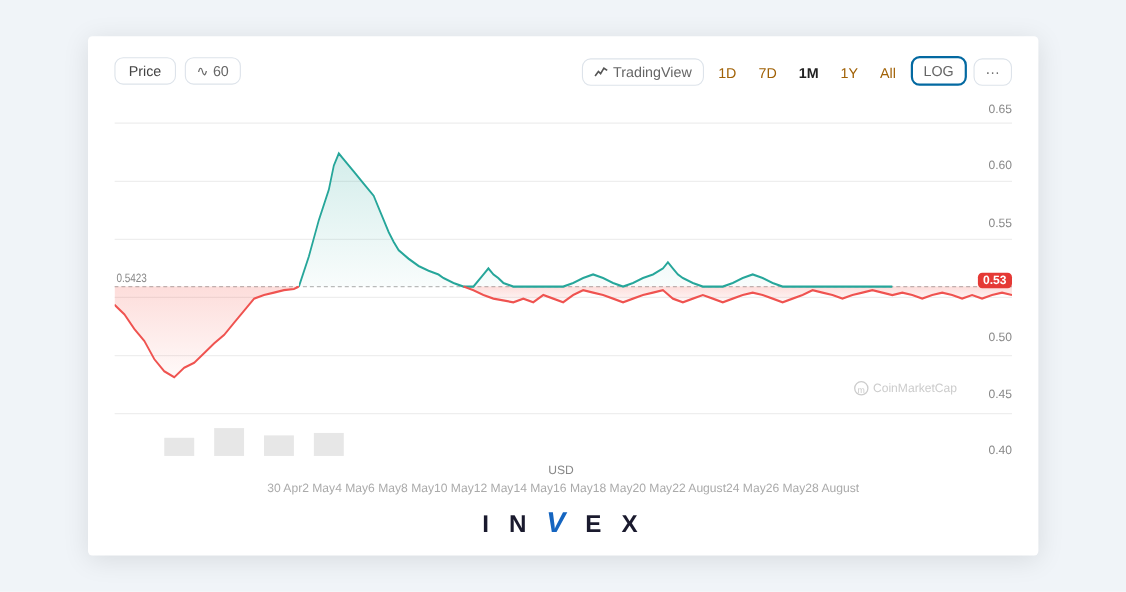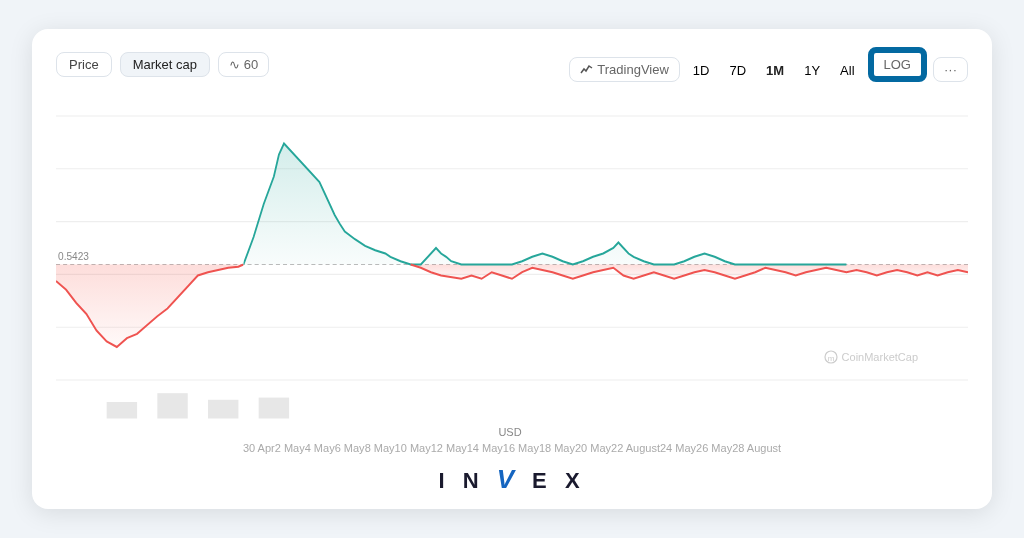--- a/index.html
+++ b/index.html
@@ -6,23 +6,23 @@
     body {
       background: #f0f4f8;
       display: flex;
       align-items: center;
       justify-content: center;
       min-height: 100vh;
       font-family: -apple-system, BlinkMacSystemFont, 'Segoe UI', sans-serif;
     }
     .card {
       background: #fff;
-      border-radius: 16px;
+      border-radius: 4px;
       box-shadow: 0 4px 24px rgba(0,0,0,0.10);
-      width: 960px;
+      width: 864px;
       padding: 18px 24px 14px 24px;
       position: relative;
     }
     .toolbar {
       display: flex;
       align-items: center;
       gap: 8px;
       margin-bottom: 12px;
       flex-wrap: wrap;
     }
@@ -78,29 +78,29 @@
       position: absolute;
       right: 8px;
       pointer-events: none;
       font-size: 10px;
       color: #888;
     }
     .time-btn {
       border: none;
       background: none;
       font-size: 13px;
-      color: #000000;
+      color: #a16207;
       cursor: pointer;
       padding: 4px 7px;
       border-radius: 6px;
       font-weight: 500;
     }
     .time-btn.active { color: #222; font-weight: 700; }
     .log-btn {
-      border: 6px solid #0369a1;
+      border: 2px solid #0369a1;
       background: #fff;
       border-radius: 8px;
       padding: 4px 10px;
       font-size: 13px;
       color: #666;
       cursor: pointer;
     }
     .more-btn {
       border: 1px solid #dde3ea;
       background: #fff;
@@ -180,21 +180,20 @@
       font-size: 26px;
     }
   </style>
 </head>
 <body>
 
 <div class="card">
 
   <div class="toolbar">
     <button class="btn">Price</button>
-    <button class="btn active">Market cap</button>
     <div class="icon-btn">
       <span>∿</span>
       <span>60</span>
     </div>
     <div class="spacer"></div>
     <div class="toolbar-right">
       <div class="icon-btn">
         <svg width="13" height="13" viewBox="0 0 13 13">
             <polyline points="1,10 4,6 6,8 9,3 12,5" fill="none" stroke="#555" stroke-width="1.5"></polyline>
           </svg>
@@ -253,20 +252,33 @@
       <rect x="50" y="280" width="30" height="15" fill="#ddd" opacity="0.7"></rect>
       <rect x="100" y="272" width="30" height="23" fill="#ddd" opacity="0.7"></rect>
       <rect x="150" y="278" width="30" height="17" fill="#ddd" opacity="0.7"></rect>
       <rect x="200" y="276" width="30" height="19" fill="#ddd" opacity="0.7"></rect>
 
       <text x="2" y="151" font-size="10" fill="#888" font-family="sans-serif">0.5423</text>
 
     </svg>
 
     
+    <div class="y-axis-labels">
+      <span>0.65</span>
+      <span>0.60</span>
+      <div style="display:flex;align-items:center;gap:2px;justify-content:flex-end;">
+        <span>0.55</span>
+      </div>
+      <div style="display:flex;align-items:center;gap:2px;justify-content:flex-end;">
+        <span class="price-badge">0.53</span>
+      </div>
+      <span>0.50</span>
+      <span>0.45</span>
+      <span>0.40</span>
+    </div>
 
     
     <div class="watermark">
       <svg width="14" height="14" viewBox="0 0 14 14">
           <circle cx="7" cy="7" r="6" fill="none" stroke="#ccc" stroke-width="1.2"></circle>
           <text x="7" y="11" text-anchor="middle" font-size="8" fill="#ccc" font-family="sans-serif">m</text>
         </svg>
       <span>CoinMarketCap</span>
     </div>
   </div>

